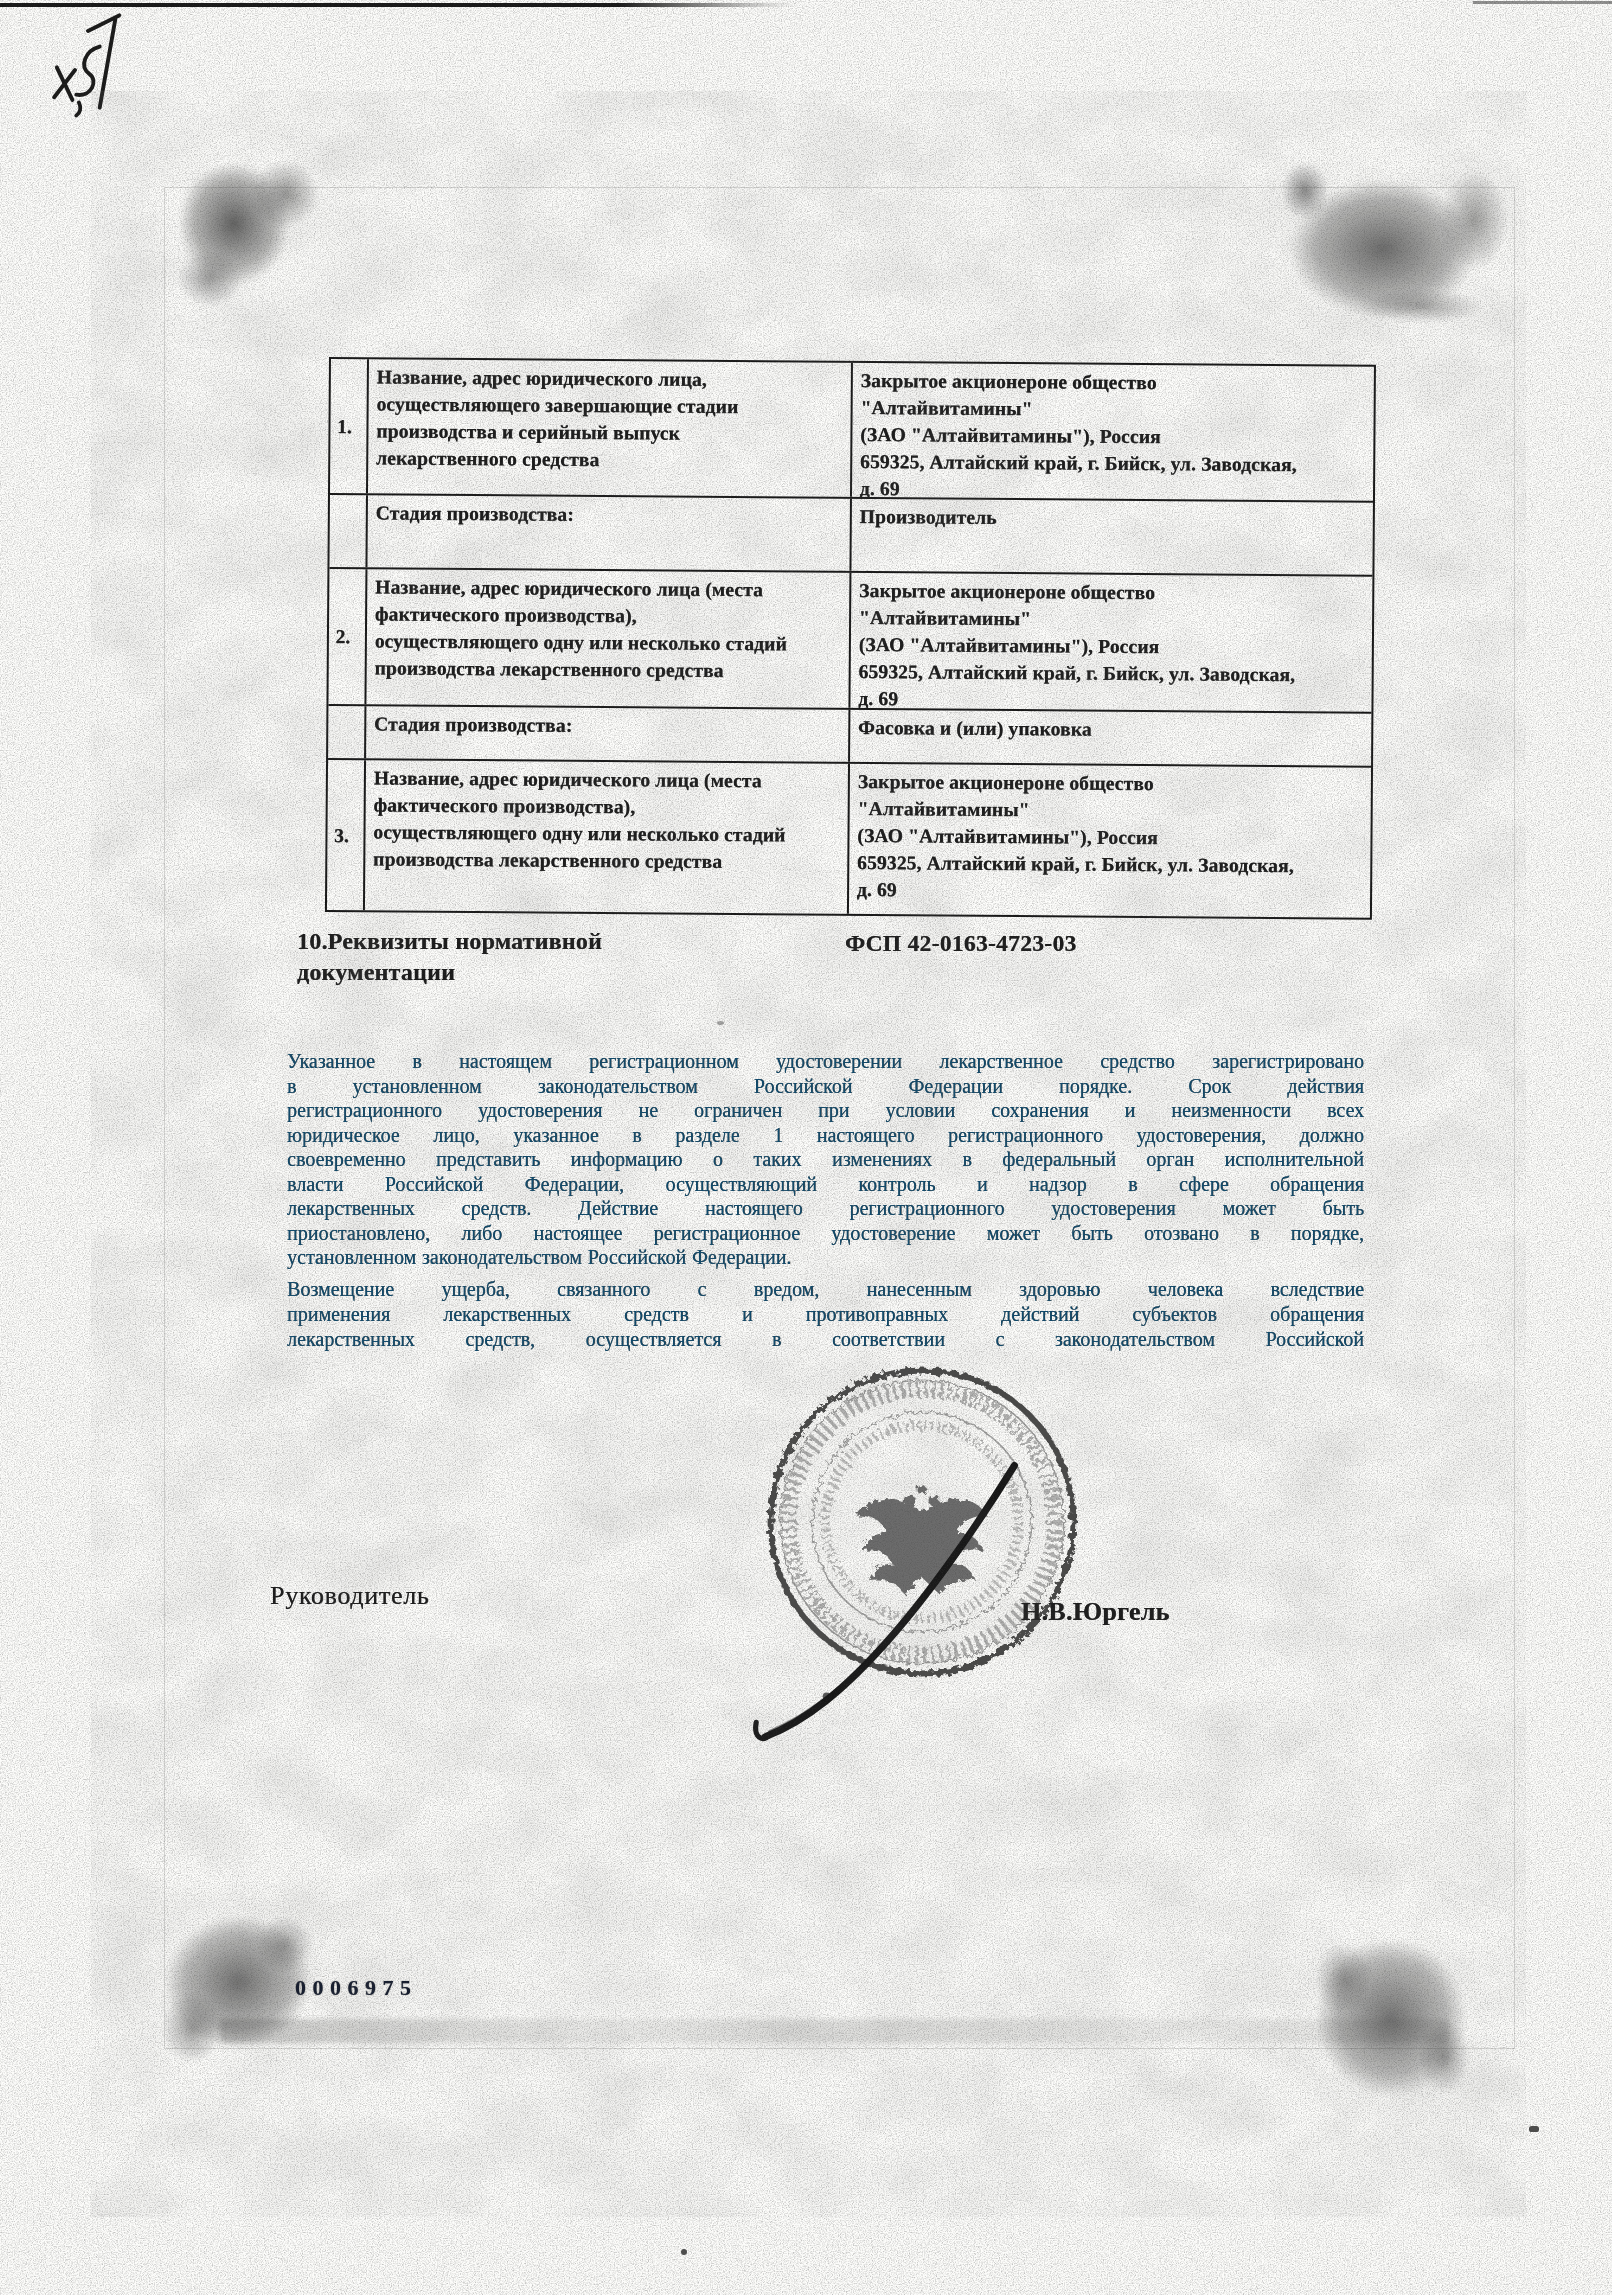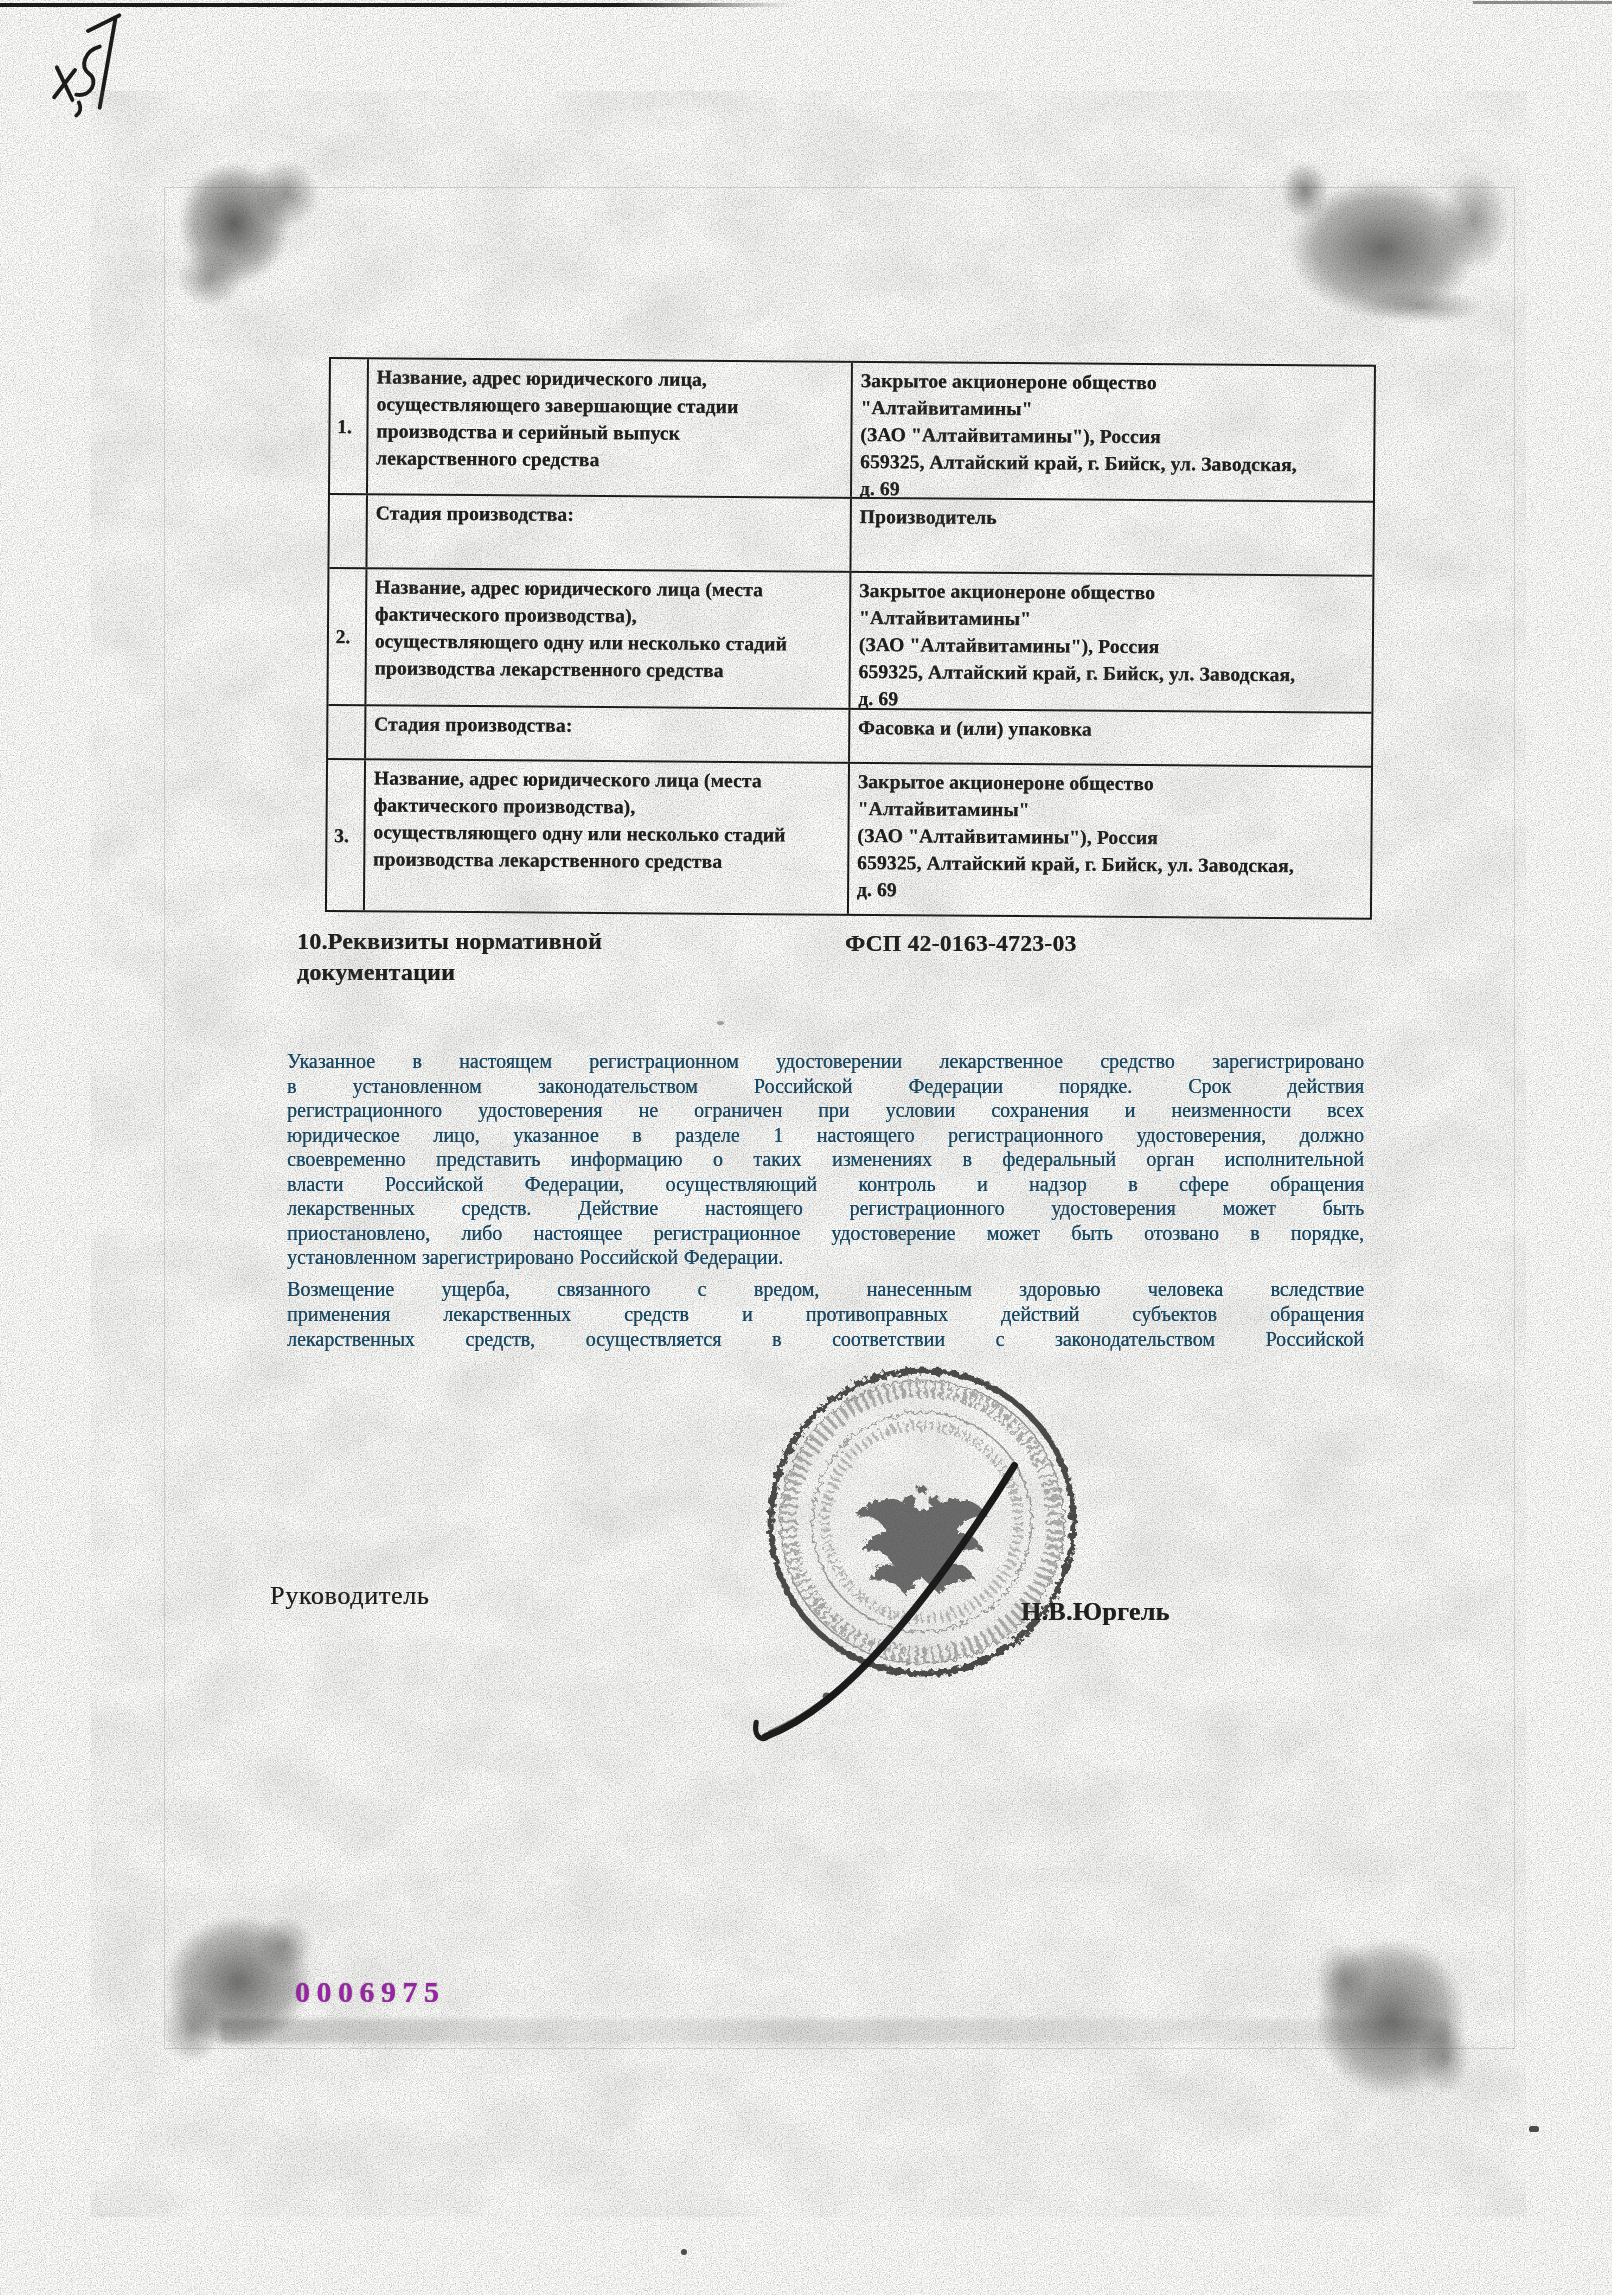--- a/index.html
+++ b/index.html
@@ -64,21 +64,21 @@
   .jline.last{text-align-last:left;}
   .p2 .jline{height:25px;line-height:25px;}
 
   
   .role{left:270px;top:1581px;font-size:26px;letter-spacing:0.7px;}
   .signame{left:1021px;top:1577px;font-size:26px;font-weight:700;letter-spacing:0.3px;margin-top:20px;}
   .seal{left:762px;top:1362px;opacity:.82;}
   .sig-stroke{left:747px;top:1416px;}
 
   
-  .serial{left:295px;top:1975px;font-size:30px;font-weight:700;letter-spacing:6.5px;color:#a21caf;
+  .serial{left:295px;top:1975px;font-size:22px;font-weight:700;letter-spacing:6.5px;color:#0f172a;
     text-shadow:0 0 1.3px rgba(20,20,20,.6);}
 
   .noise{left:0;top:0;pointer-events:none;}
 </style>
 </head>
 <body>
 
 <div class="page">
 
   <div class="abs top-line"></div>
@@ -158,21 +158,21 @@
 
   <div class="abs para p1 ink">
     <div class="jline">Указанное в настоящем регистрационном удостоверении лекарственное средство зарегистрировано</div>
     <div class="jline">в установленном законодательством Российской Федерации порядке. Срок действия</div>
     <div class="jline">регистрационного удостоверения не ограничен при условии сохранения и неизменности всех</div>
     <div class="jline">юридическое лицо, указанное в разделе 1 настоящего регистрационного удостоверения, должно</div>
     <div class="jline">своевременно представить информацию о таких изменениях в федеральный орган исполнительной</div>
     <div class="jline">власти Российской Федерации, осуществляющий контроль и надзор в сфере обращения</div>
     <div class="jline">лекарственных средств. Действие настоящего регистрационного удостоверения может быть</div>
     <div class="jline">приостановлено, либо настоящее регистрационное удостоверение может быть отозвано в порядке,</div>
-    <div class="jline last">установленном зарегистрировано Российской Федерации.</div>
+    <div class="jline last">установленном законодательством Российской Федерации.</div>
   </div>
 
   <div class="abs para p2 ink">
     <div class="jline">Возмещение ущерба, связанного с вредом, нанесенным здоровью человека вследствие</div>
     <div class="jline">применения лекарственных средств и противоправных действий субъектов обращения</div>
     <div class="jline">лекарственных средств, осуществляется в соответствии с законодательством Российской</div>
   </div>
 
   <div class="abs role ink">Руководитель</div>
 

